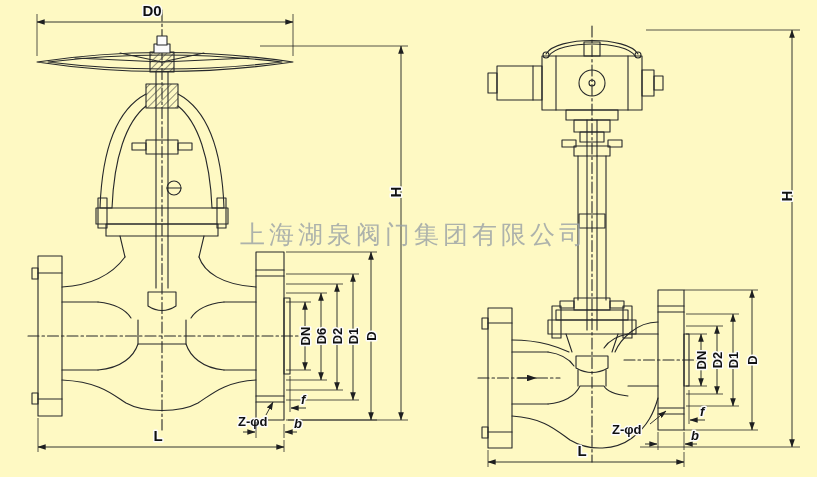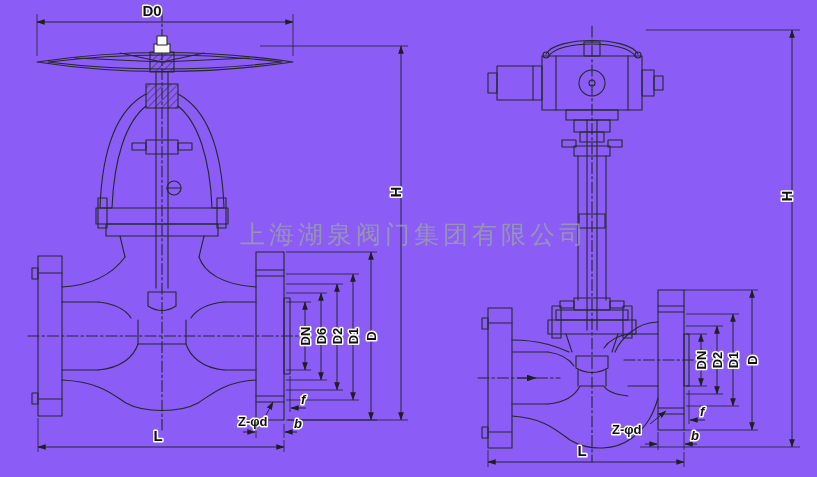--- a/index.html
+++ b/index.html
@@ -1,16 +1,16 @@
 <!DOCTYPE html>
 <html><head>
 <meta charset="utf-8">
 <style>
   html,body{margin:0;padding:0;background:#f4f4f4;}
-  .canvas{width:817px;height:477px;background:#8b5cf6;position:relative;overflow:hidden;}
+  .canvas{width:817px;height:477px;background:#fef9c3;position:relative;overflow:hidden;}
   svg{display:block}
   .draw line,.draw path,.draw rect,.draw circle{stroke:#26282a;stroke-width:1.1;fill:none;stroke-linecap:round;stroke-linejoin:round}
   .draw .hfill{fill:url(#hatch)}
   .draw .wfill{fill:#fbfbfb}
   .cl{stroke:#4a4d50;stroke-width:.7;stroke-dasharray:11 3 2.5 3;fill:none}
   .dim line,.dim path{stroke:#1e1f20;stroke-width:.9;fill:none}
   .dim .ext{stroke-width:.75}
   text.dimtext{font-family:"Liberation Sans",sans-serif;font-weight:700;font-size:13px;fill:#101112;
                paint-order:stroke;stroke:#fbfbfb;stroke-width:3px;stroke-linejoin:round}
   text.big{font-size:15px}

